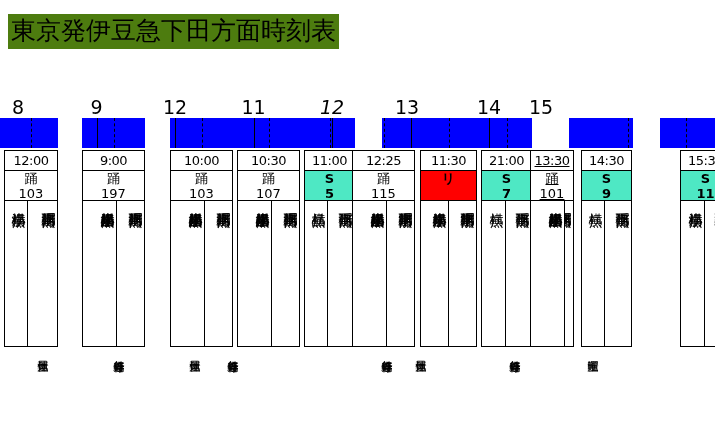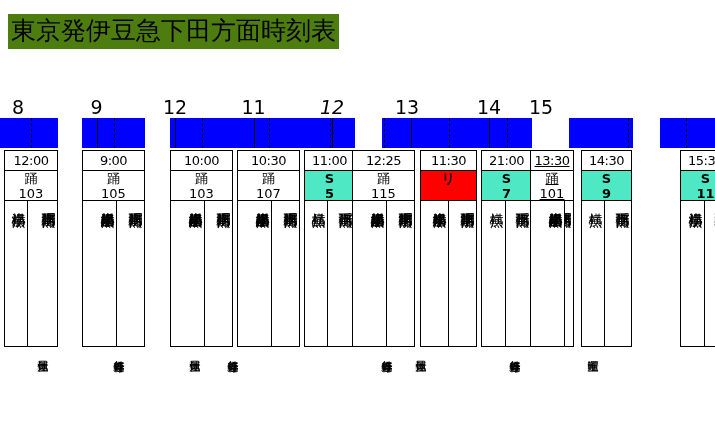--- a/index.html
+++ b/index.html
@@ -179,21 +179,21 @@
         </div>
         <div class="t-stops">
           <div class="stopcol" style="flex: 0 0 22px;">横小湯熱</div>
           <div class="stopcol sep">網伊高熱稲河下</div>
         </div>
       </div>
       <div class="train" style="left: 82px; width: 63px;">
         <div class="t-time">9:00</div>
         <div class="t-name plain" style="background: rgb(255, 255, 255);">
           <span class="abbr">踊</span>
-          <span class="num">105</span>
+          <span class="num">197</span>
         </div>
         <div class="t-stops">
           <div class="stopcol" style="flex: 0 0 33px;">品川横船小湯熱来</div>
           <div class="stopcol sep">網伊高熱稲河下</div>
         </div>
       </div>
       <div class="train" style="left: 170px; width: 63px;">
         <div class="t-time">10:00</div>
         <div class="t-name plain" style="background: rgb(255, 255, 255);">
           <span class="abbr">踊</span>

